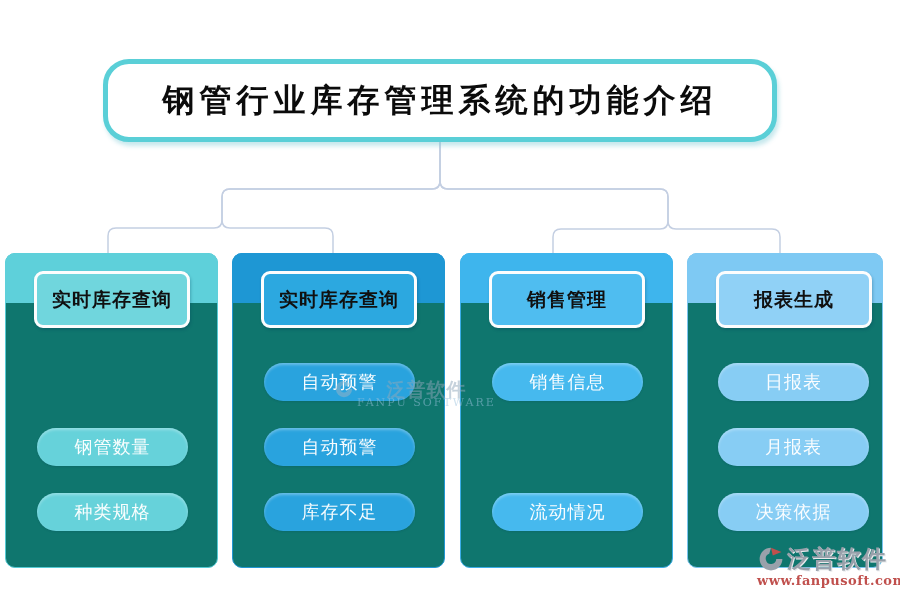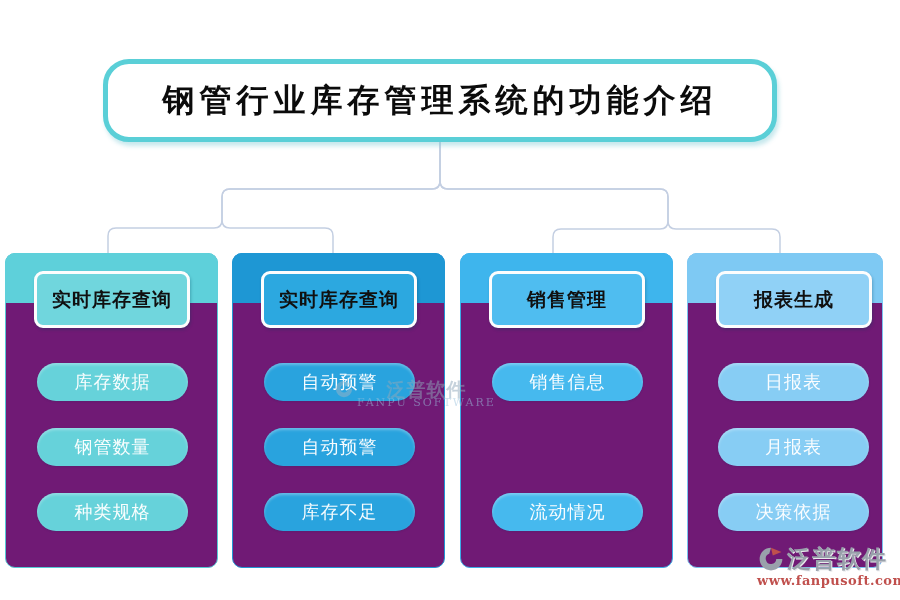--- a/index.html
+++ b/index.html
@@ -18,21 +18,21 @@
     display:flex; align-items:center; justify-content:center;
     box-shadow:2px 4px 4px rgba(130,205,215,.45); z-index:3;
   }
   .title-box h1 {
     margin:8px; font-size:32px; font-weight:bold; color:#0b0b0b;
     letter-spacing:5px; white-space:nowrap;
   }
 
   .column {
     position:absolute; top:253px; width:213px; height:315px;
-    box-sizing:border-box; background:#701a75;
+    box-sizing:border-box; background:#0f766e;
     border:1px solid var(--border); border-radius:10px; z-index:2;
   }
   .column .band {
     position:absolute; top:-1px; left:-1px; right:-1px; height:50px;
     background:var(--band); border-radius:10px 10px 0 0;
   }
   .header-box {
     position:absolute; top:17px; left:28px; width:156px; height:57px;
     box-sizing:border-box; background:var(--label);
     border:3px solid #fdfdfd; border-radius:9px;
@@ -85,21 +85,20 @@
 
 <div class="title-box">
   <h1>钢管行业库存管理系统的功能介绍</h1>
 </div>
 
 <div class="column c0" style="--band: #5ed0da; --label: #70d6dd; --button: #66d2da; --border: #55cad4;">
   <div class="band"></div>
   <div class="header-box">
     <span>实时库存查询</span>
   </div>
-  <div class="pill p1">库存数据</div>
   <div class="pill p2">钢管数量</div>
   <div class="pill p3">种类规格</div>
 </div>
 
 <div class="column c1" style="--band: #1e97d4; --label: #2ca8e0; --button: #29a3de; --border: #2196d3;">
   <div class="band"></div>
   <div class="header-box">
     <span>实时库存查询</span>
   </div>
   <div class="pill p1">自动预警</div>

